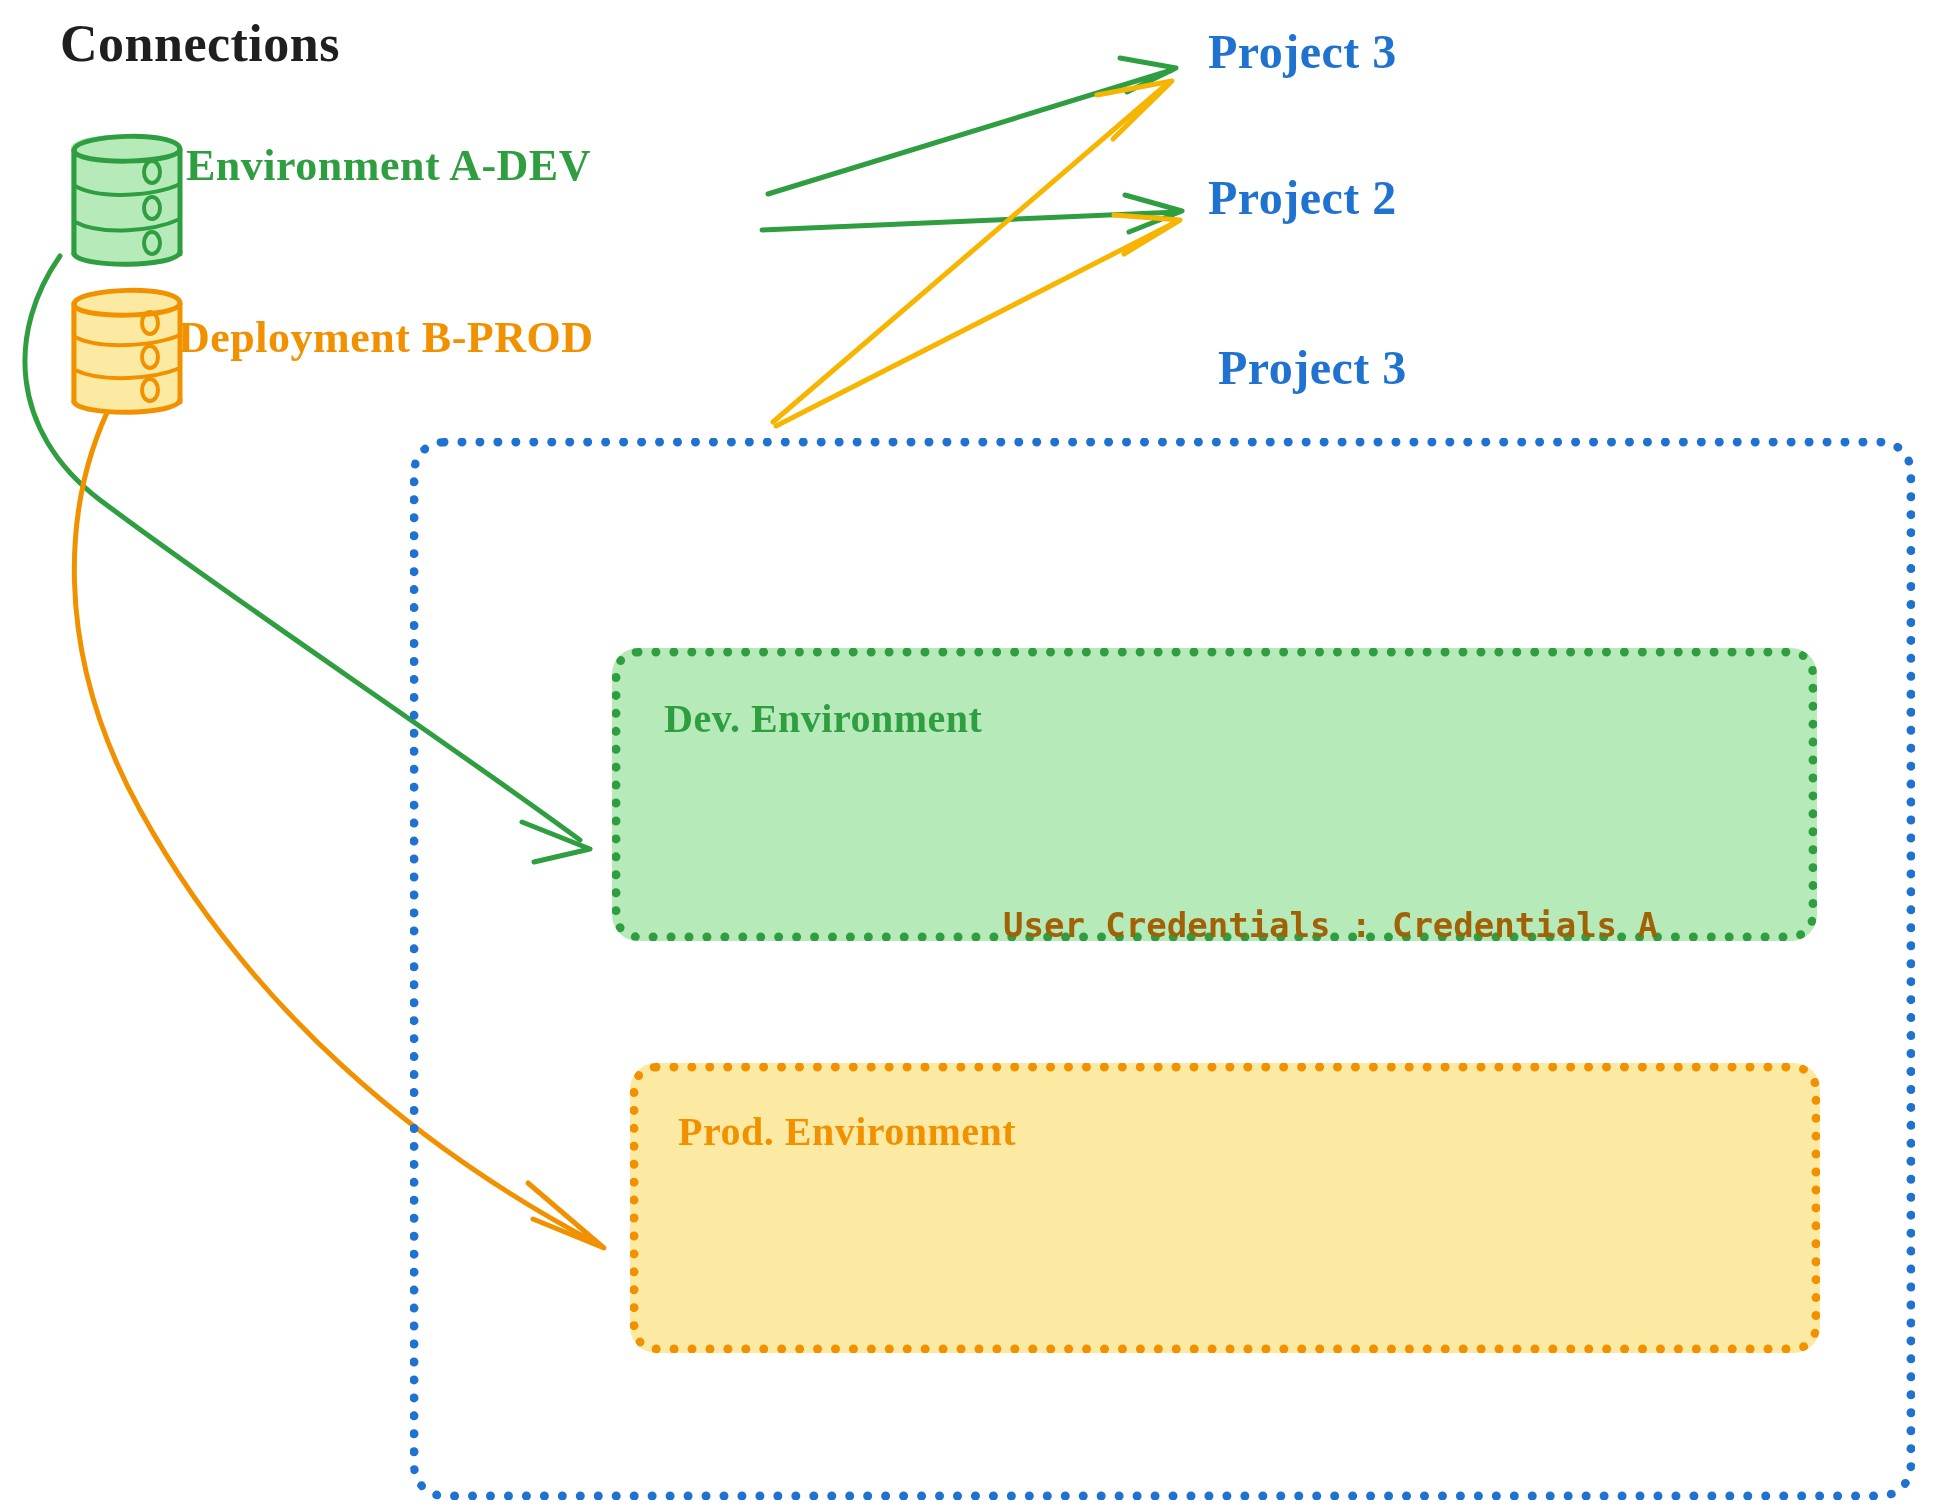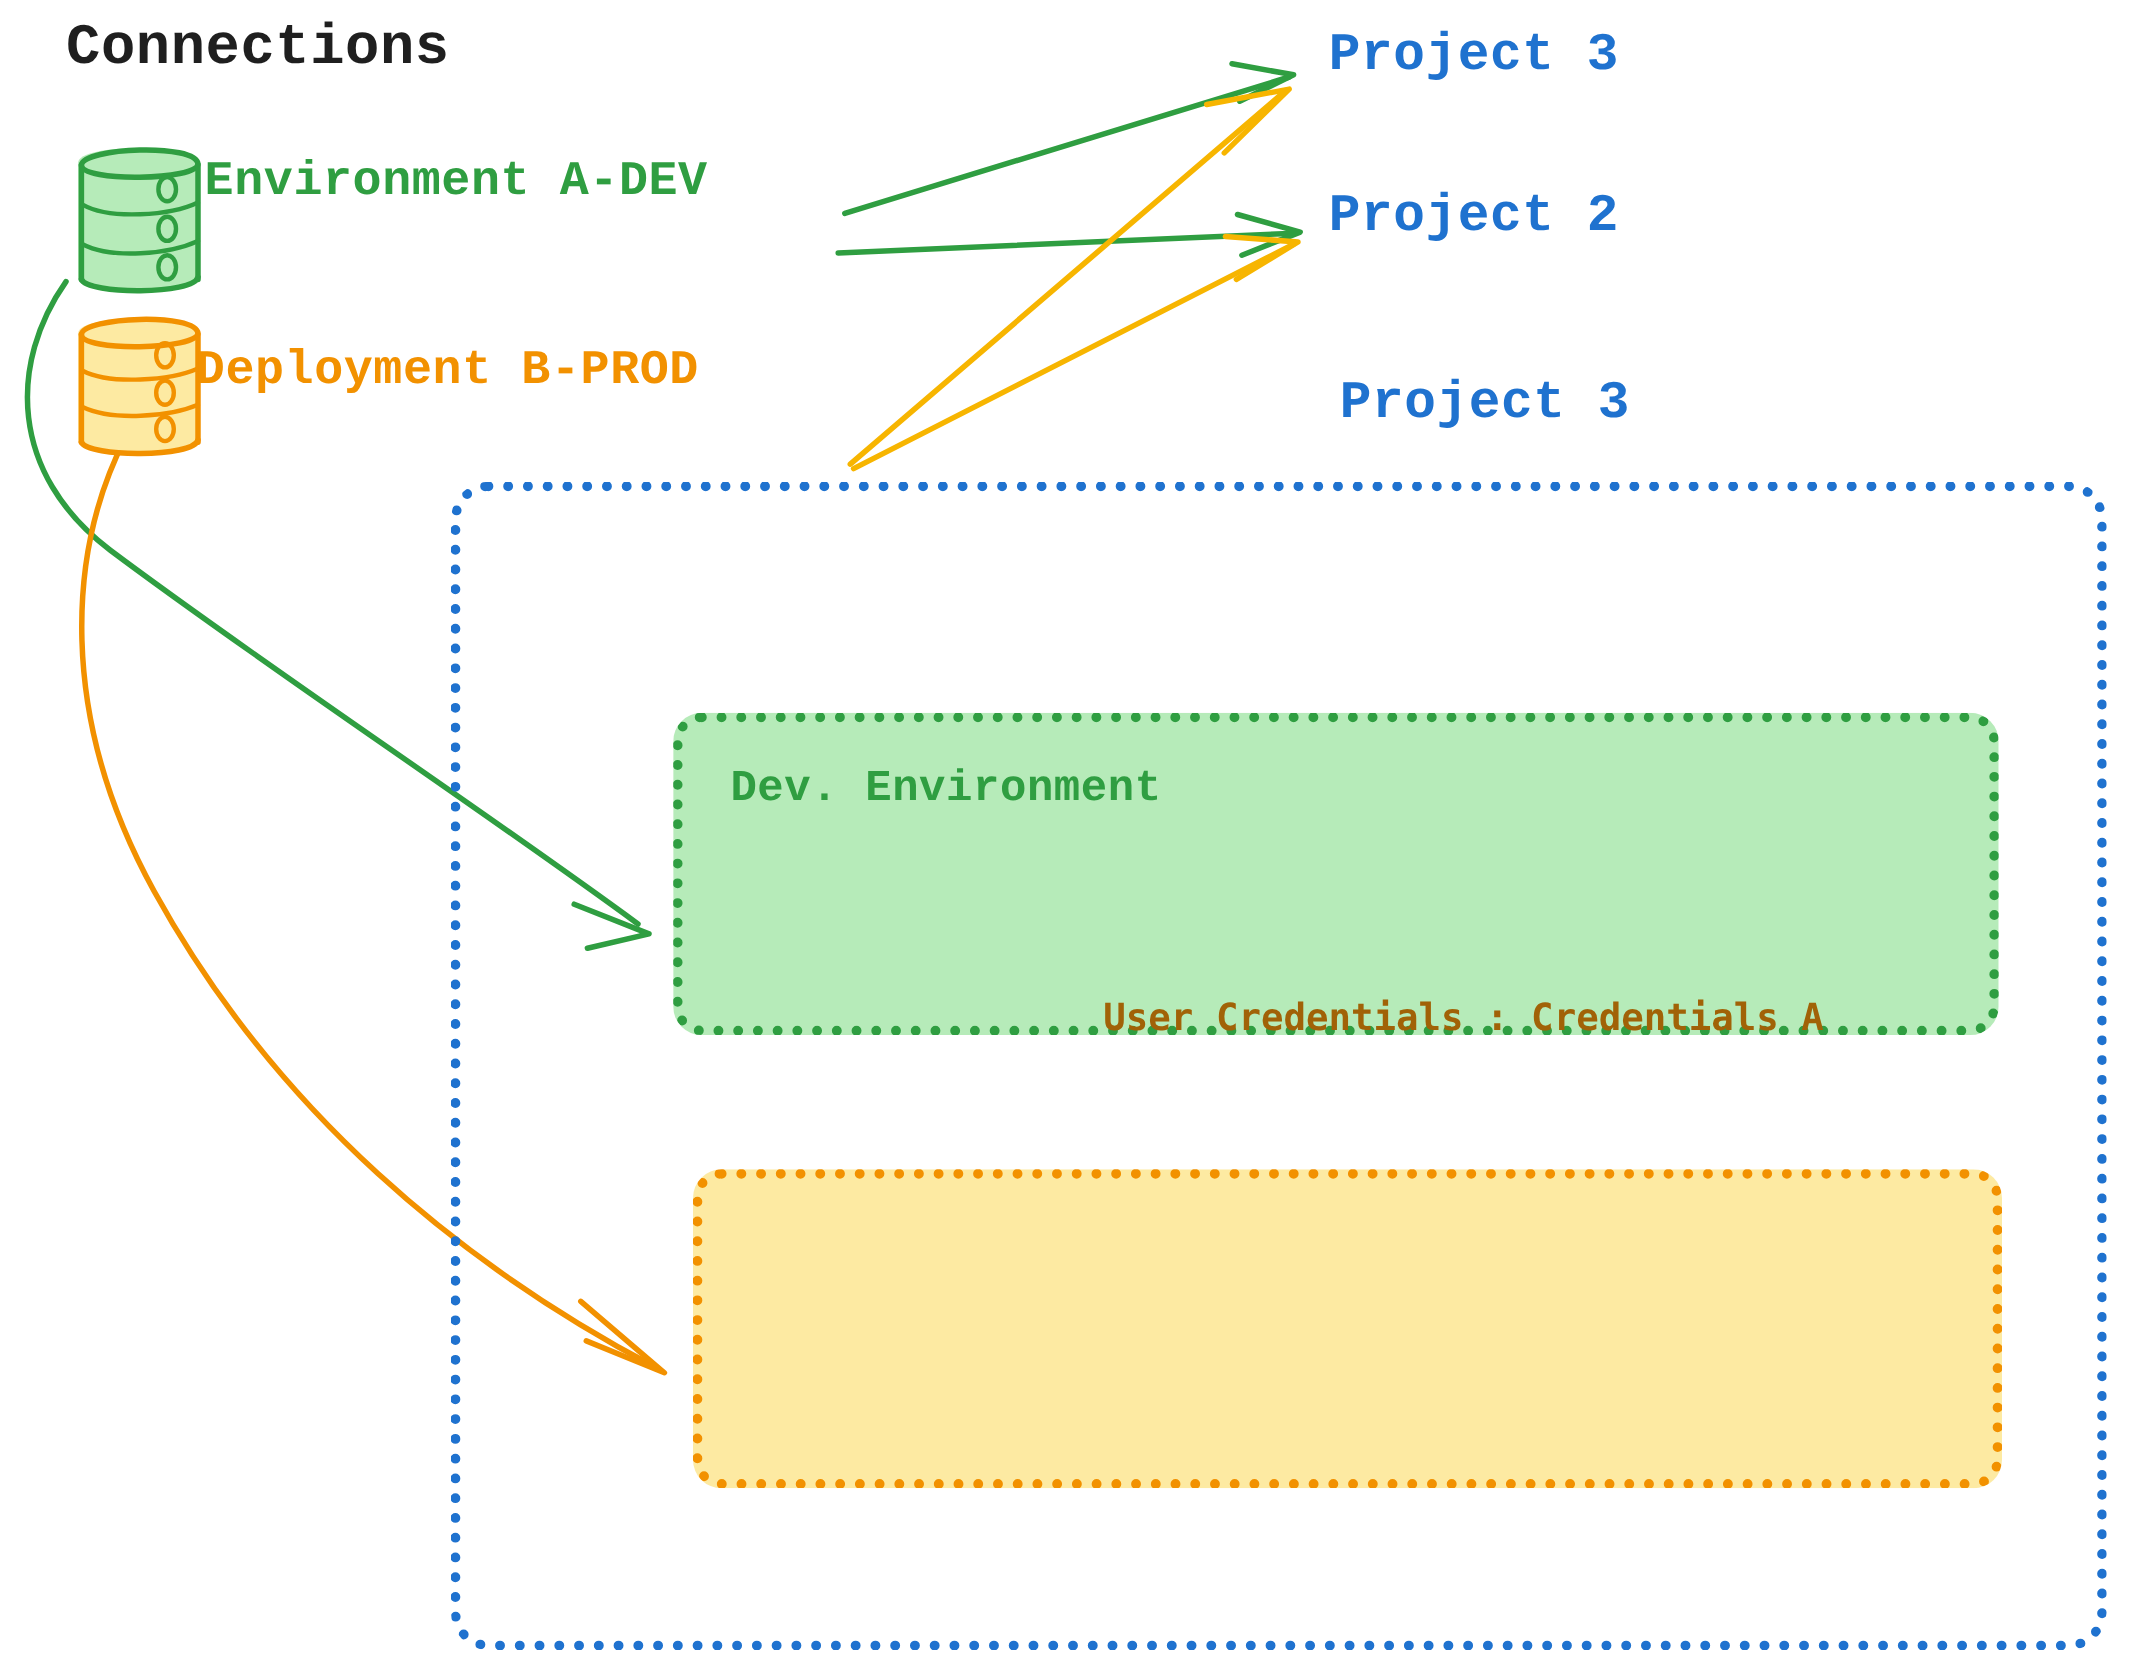--- a/index.html
+++ b/index.html
@@ -19,21 +19,21 @@
   }
   svg.layer {
     position: absolute;
     left: 0;
     top: 0;
     width: 1948px;
     height: 1506px;
     pointer-events: none;
   }
   .hand {
-    font-family: Liberation Mono, monospace;
+    font-family: Liberation Serif, serif;
     font-weight: 700;
     letter-spacing: 0.5px;
   }
   .mono {
     font-family: "DejaVu Sans Mono", monospace;
     font-weight: 600;
   }
   .abs { position: absolute; }
 
   
@@ -190,15 +190,16 @@
   <div class="abs hand project-label" id="label-project-3">Project 3</div>
 
   <div class="abs hand project-label" id="label-project-2">Project 2</div>
 
   <div class="abs hand project-label" id="label-project-1">Project 3</div>
 
   <div class="abs hand" id="title-dev-env">Dev. Environment</div>
 
   <div class="abs mono" id="creds-dev">User Credentials : Credentials A</div>
 
+  <div class="abs hand" id="title-prod-env">Prod. Environment</div>
 
 
 </div>
 
 </body></html>

